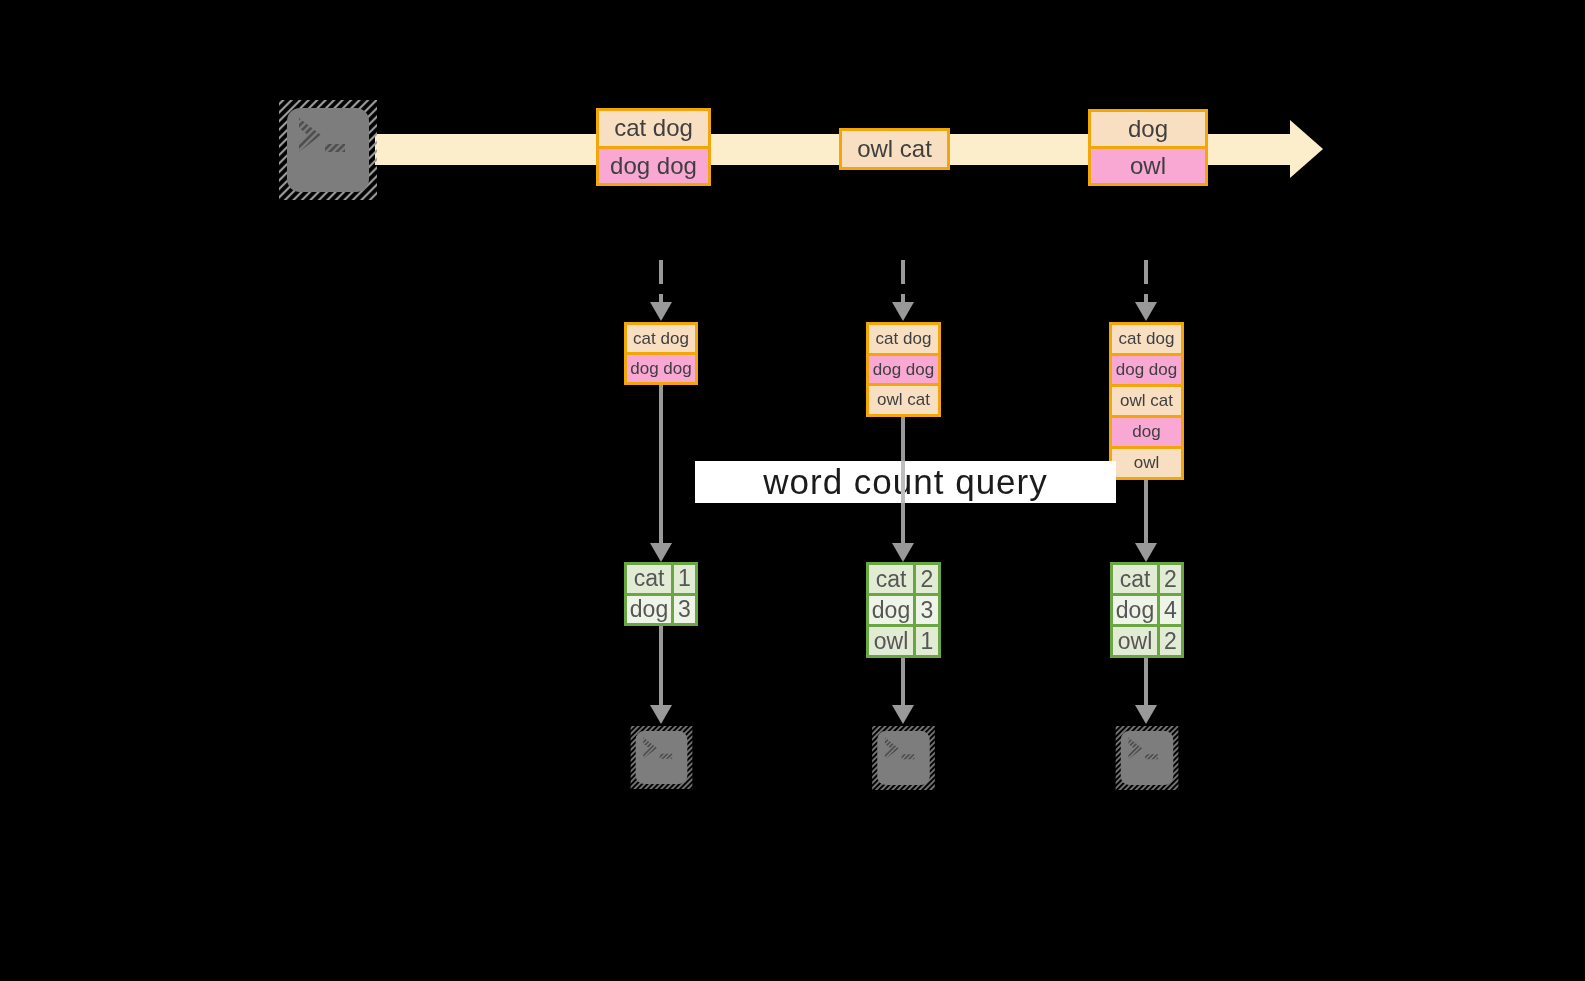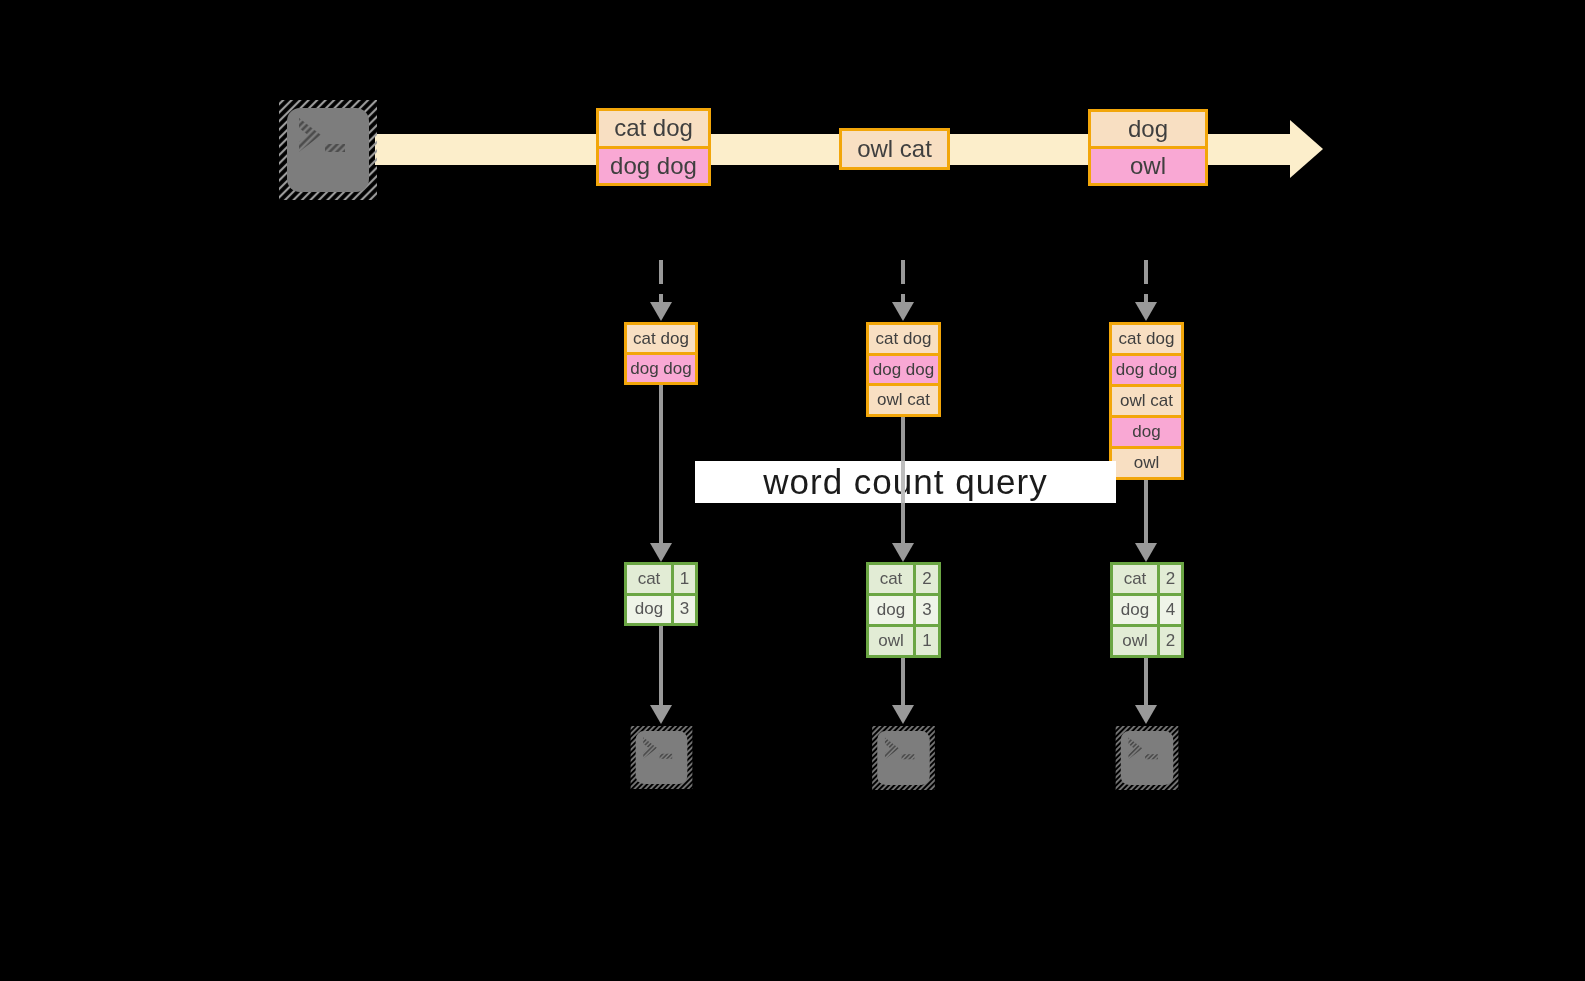--- a/index.html
+++ b/index.html
@@ -32,21 +32,21 @@
 
   
   .qband{position:absolute;left:695px;top:461px;width:421px;height:42px;background:#FFFFFF;
          z-index:2;display:flex;align-items:center;justify-content:center;}
   .qband span{font-size:35px;color:#1B1B1B;letter-spacing:1px;}
 
   
   .gtable{position:absolute;box-sizing:border-box;border:3px solid #6BA644;background:#6BA644;
           display:flex;flex-direction:column;gap:3px;}
   .grow{flex:1;display:flex;gap:3px;}
-  .gcell{display:flex;align-items:center;justify-content:center;font-size:17px;color:#565656;}
+  .gcell{display:flex;align-items:center;justify-content:center;font-size:23px;color:#565656;}
   .gword{width:44px;}
   .gnum{flex:1;}
   .grd{background:#E2ECD5;}
   .grl{background:#EFF4E8;}
 
   svg.term{position:absolute;}
 </style>
 </head>
 <body>
 

